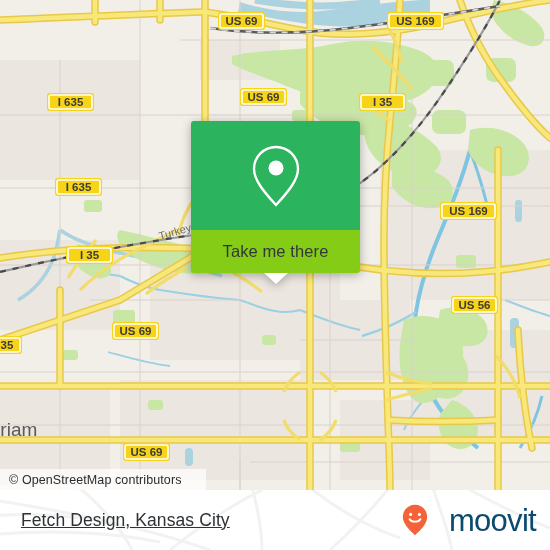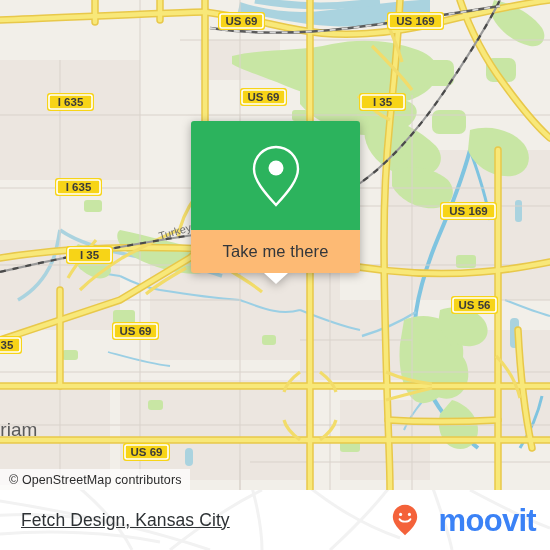--- a/index.html
+++ b/index.html
@@ -29,21 +29,21 @@
   #map svg { display: block; }
 
   
   #attribution {
     position: absolute;
     left: 0;
     top: 469px;
     height: 21px;
     display: flex;
     align-items: center;
-    padding: 0 8px 0 9px;
+    padding: 0 24px 0 9px;
     background: rgba(255,255,255,0.72);
     font-size: 12.5px;
     color: #2b2b2b;
     letter-spacing: 0.1px;
     white-space: nowrap;
     z-index: 5;
   }
 
   
   #callout {
@@ -58,21 +58,21 @@
     height: 109px;
     background: #2cb35d;
     border-radius: 3px 3px 0 0;
     display: flex;
     align-items: center;
     justify-content: center;
   }
   #callout-pin-icon { display: block; }
   #callout-white {
     height: 43px;
-    background: #fdba74;
+    background: #84cc16;
     border-radius: 0 0 3px 3px;
     display: flex;
     align-items: center;
     justify-content: center;
     position: relative;
   }
   #callout-label {
     font-size: 16.5px;
     color: #33373b;
     letter-spacing: 0.1px;
@@ -120,24 +120,24 @@
     position: absolute;
     right: 14px;
     top: 0;
     height: 60px;
     display: flex;
     align-items: center;
     gap: 2px;
   }
   #moovit-wordmark {
     font-size: 31px;
-    color: #3b82f6;
+    color: #0c4a6e;
     letter-spacing: -0.7px;
     line-height: 1;
-    font-weight: 700;
+    font-weight: 400;
     margin-left: 19px;
   }
 </style>
 </head>
 <body>
 
 <div id="app">
 
   <div id="map">
     <svg width="550" height="490" viewBox="0 0 550 490" xmlns="http://www.w3.org/2000/svg">

